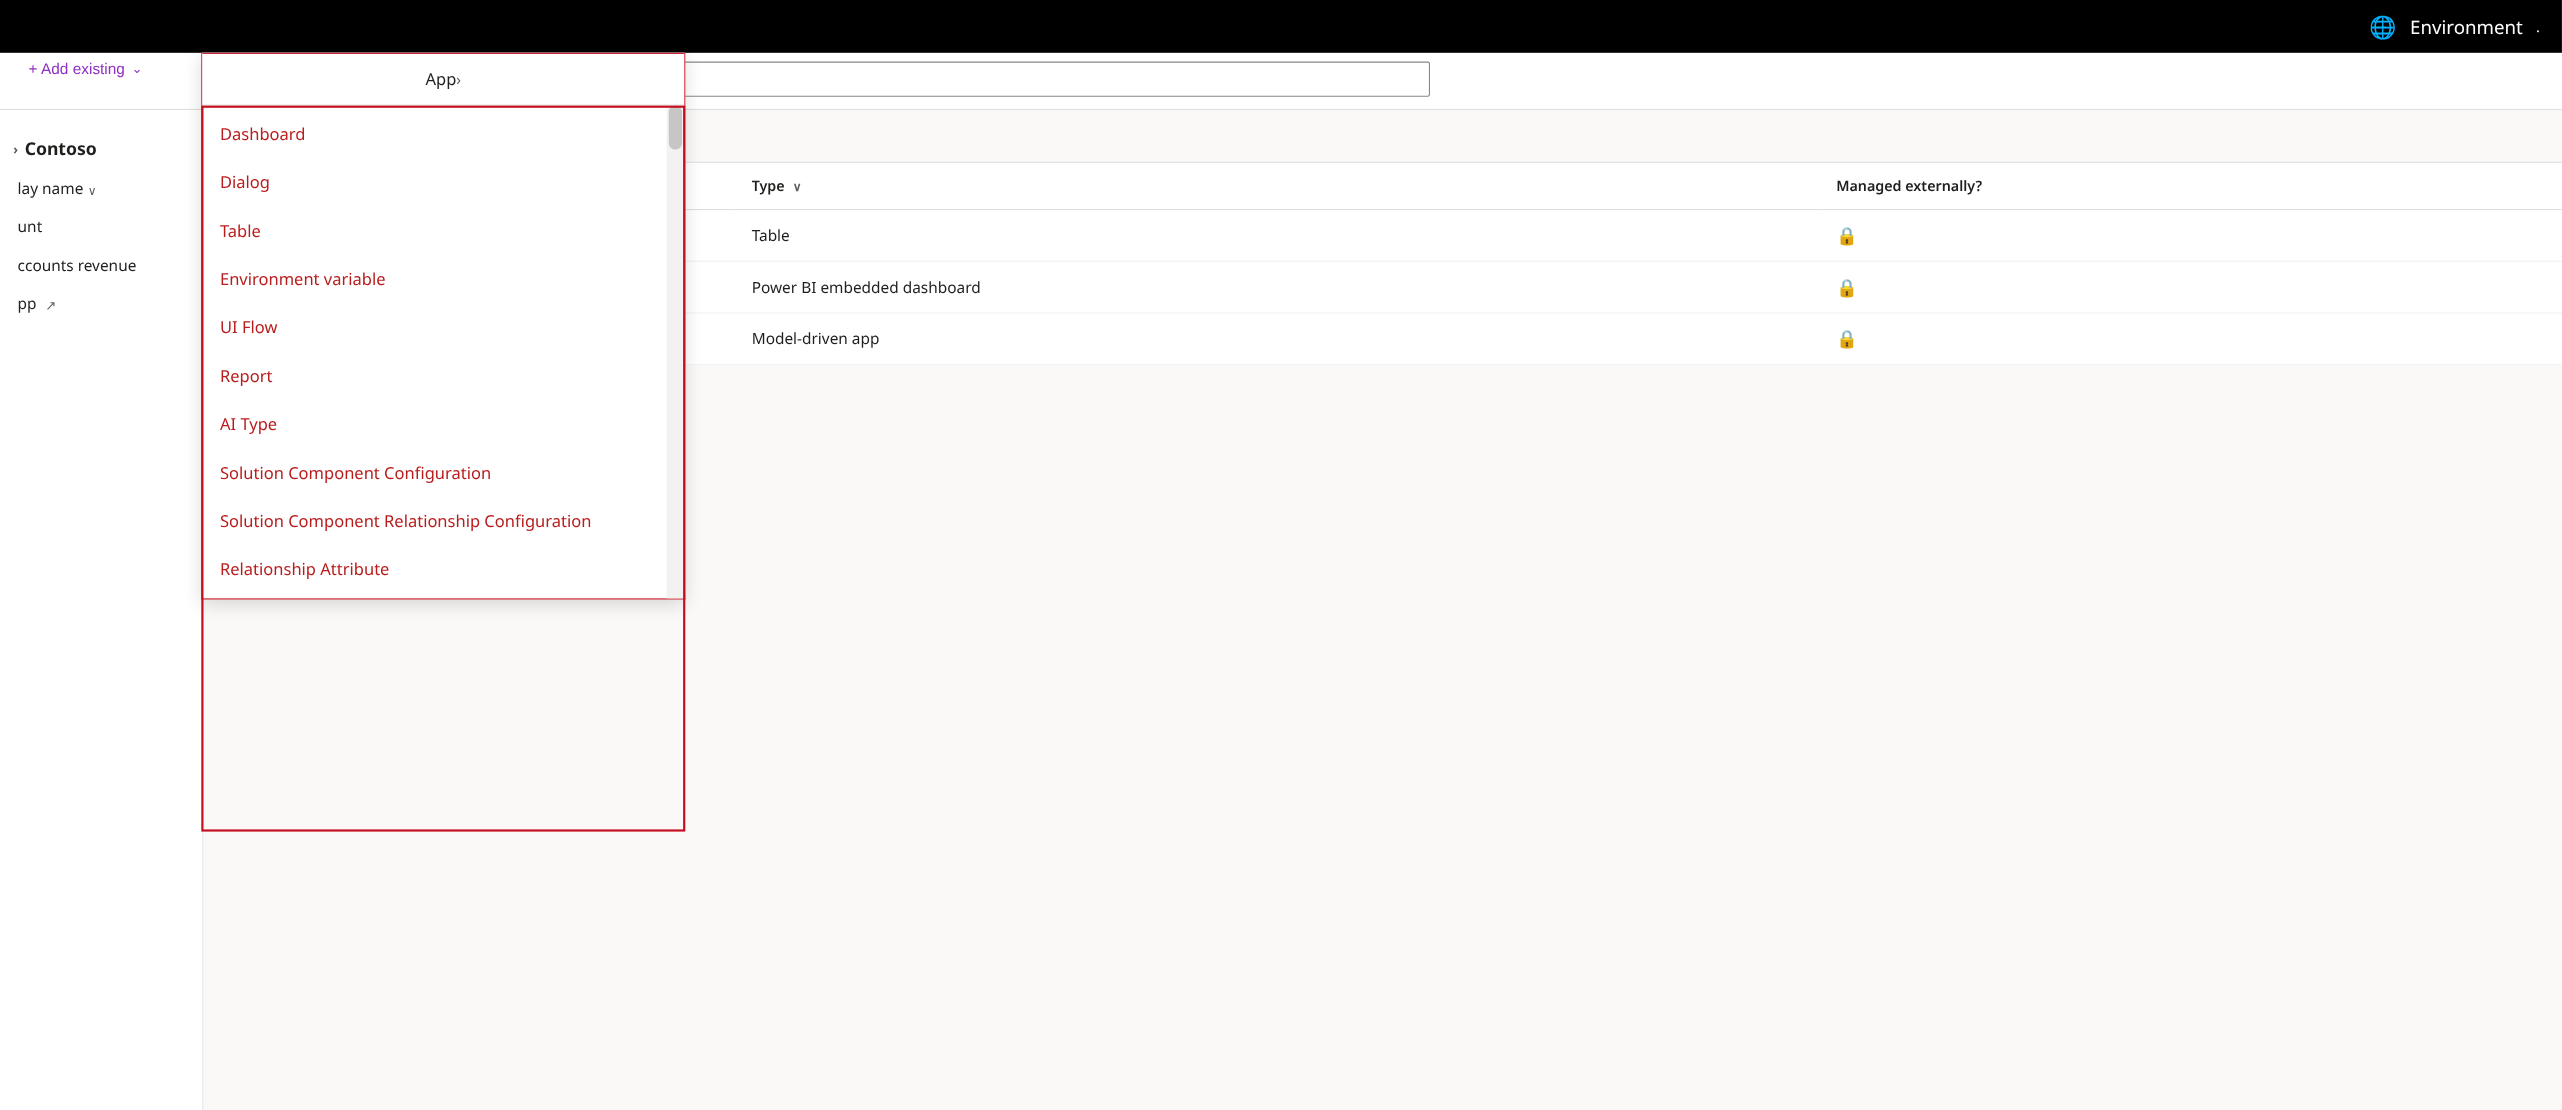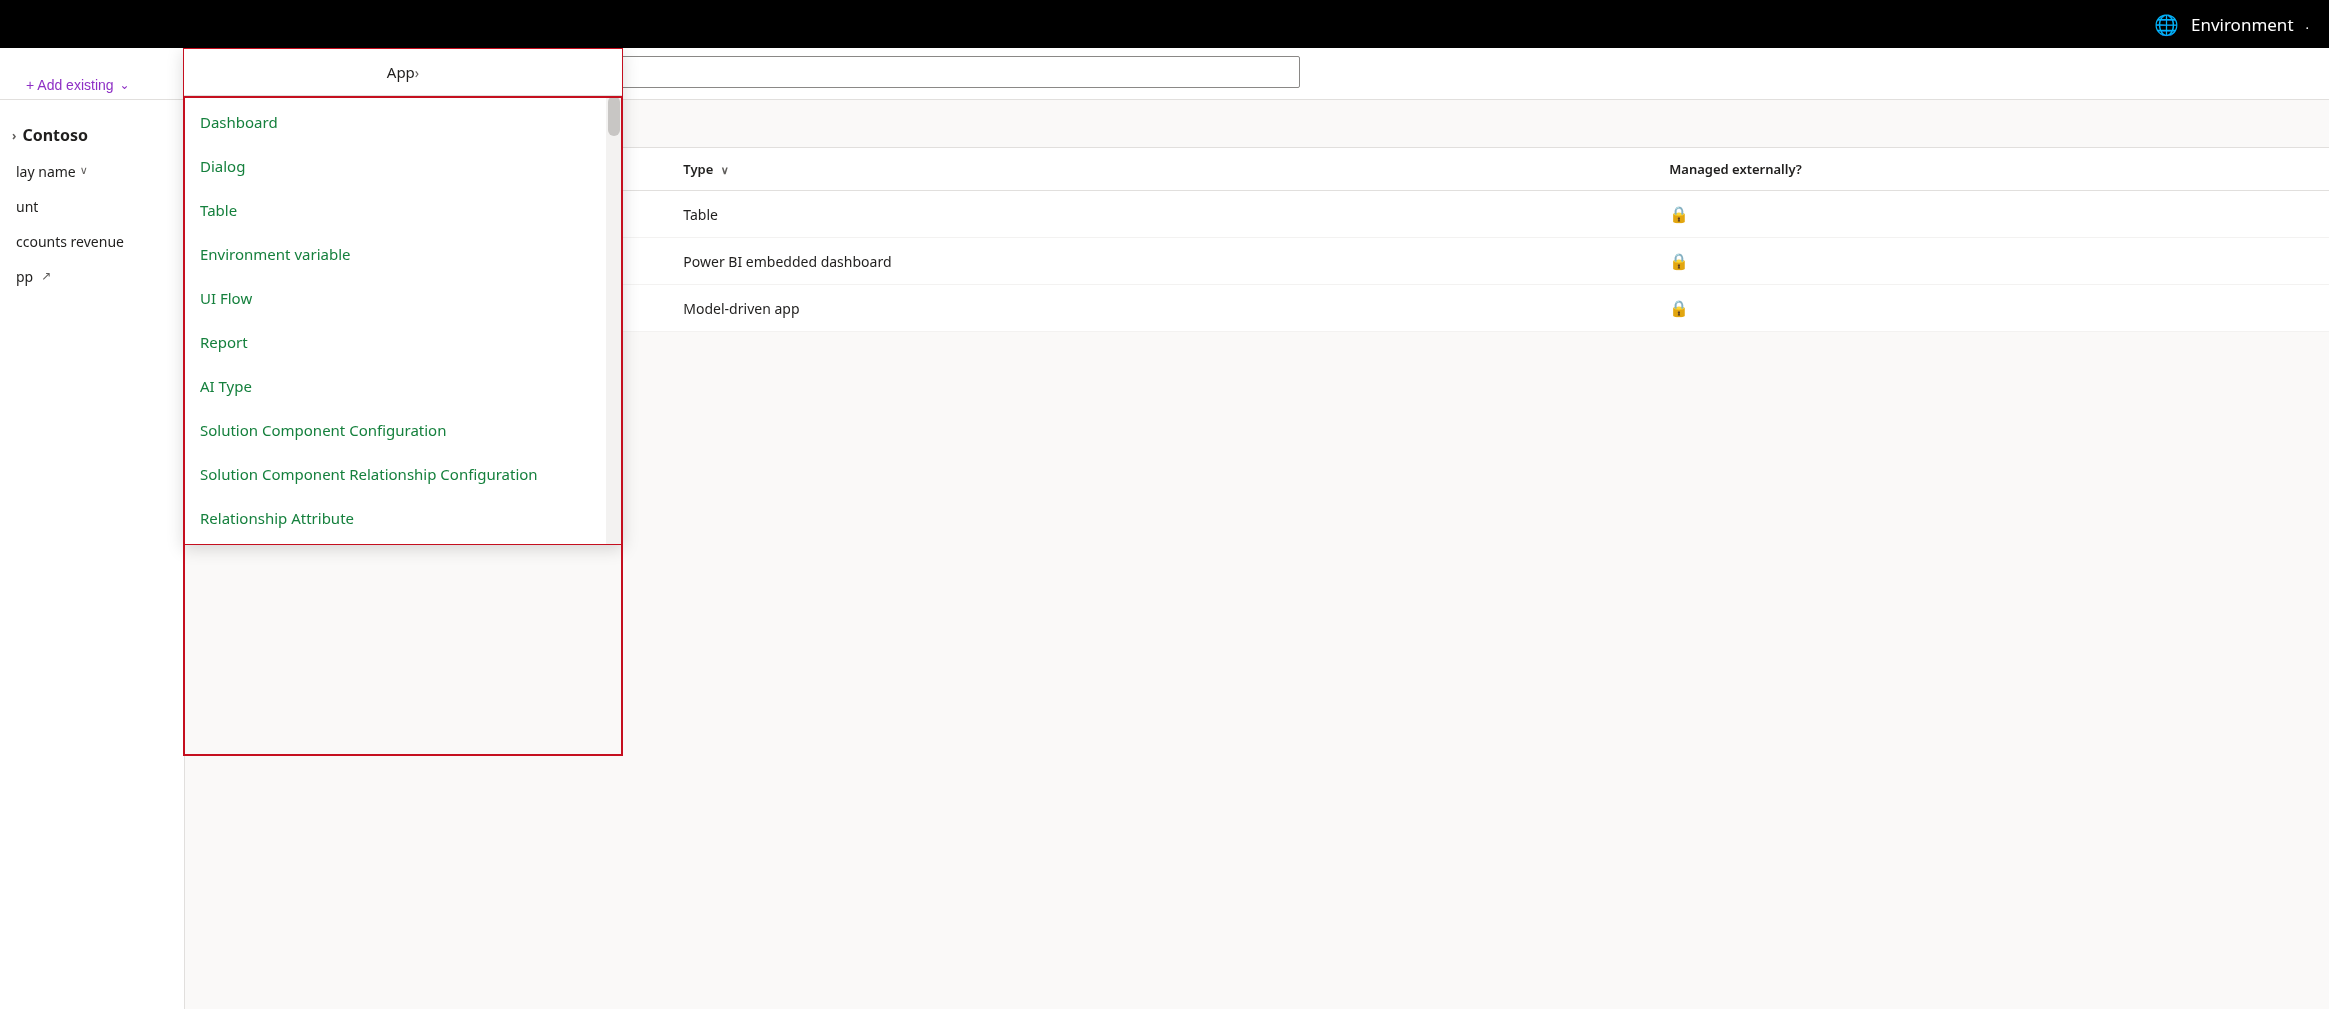--- a/index.html
+++ b/index.html
@@ -49,21 +49,21 @@
     
     .toolbar {
       position: absolute;
       top: 0;
       left: 0;
       right: 0;
       height: 52px;
       background: #fff;
       border-bottom: 1px solid #e1dfdd;
       display: flex;
-      align-items: flex-end;
+      align-items: flex-start;
       padding: 0 16px;
       gap: 8px;
       z-index: 50;
     }
 
     .add-existing-btn {
       display: flex;
       align-items: center;
       gap: 6px;
       background: none;
@@ -242,21 +242,21 @@
 
     .dropdown-items {
       padding: 4px 0;
       overflow-y: auto;
       max-height: 660px;
     }
 
     .dropdown-item {
       padding: 12px 16px;
       font-size: 15px;
-      color: #15803d;
+      color: #b91c1c;
       cursor: pointer;
       display: flex;
       align-items: flex-start;
       background: #fff;
     }
 
     
     .red-outline {
       position: absolute;
       top: 48px;
@@ -267,21 +267,21 @@
       z-index: 400;
     }
 
     
     .sidebar-item {
       padding: 8px 16px;
       font-size: 14px;
       color: #201f1e;
       cursor: pointer;
       display: flex;
-      align-items: flex-start;
+      align-items: flex-end;
       gap: 4px;
     }
 
     .search-bar-area {
       position: absolute;
       top: 0;
       left: 600px;
       right: 400px;
       height: 48px;
       display: flex;

